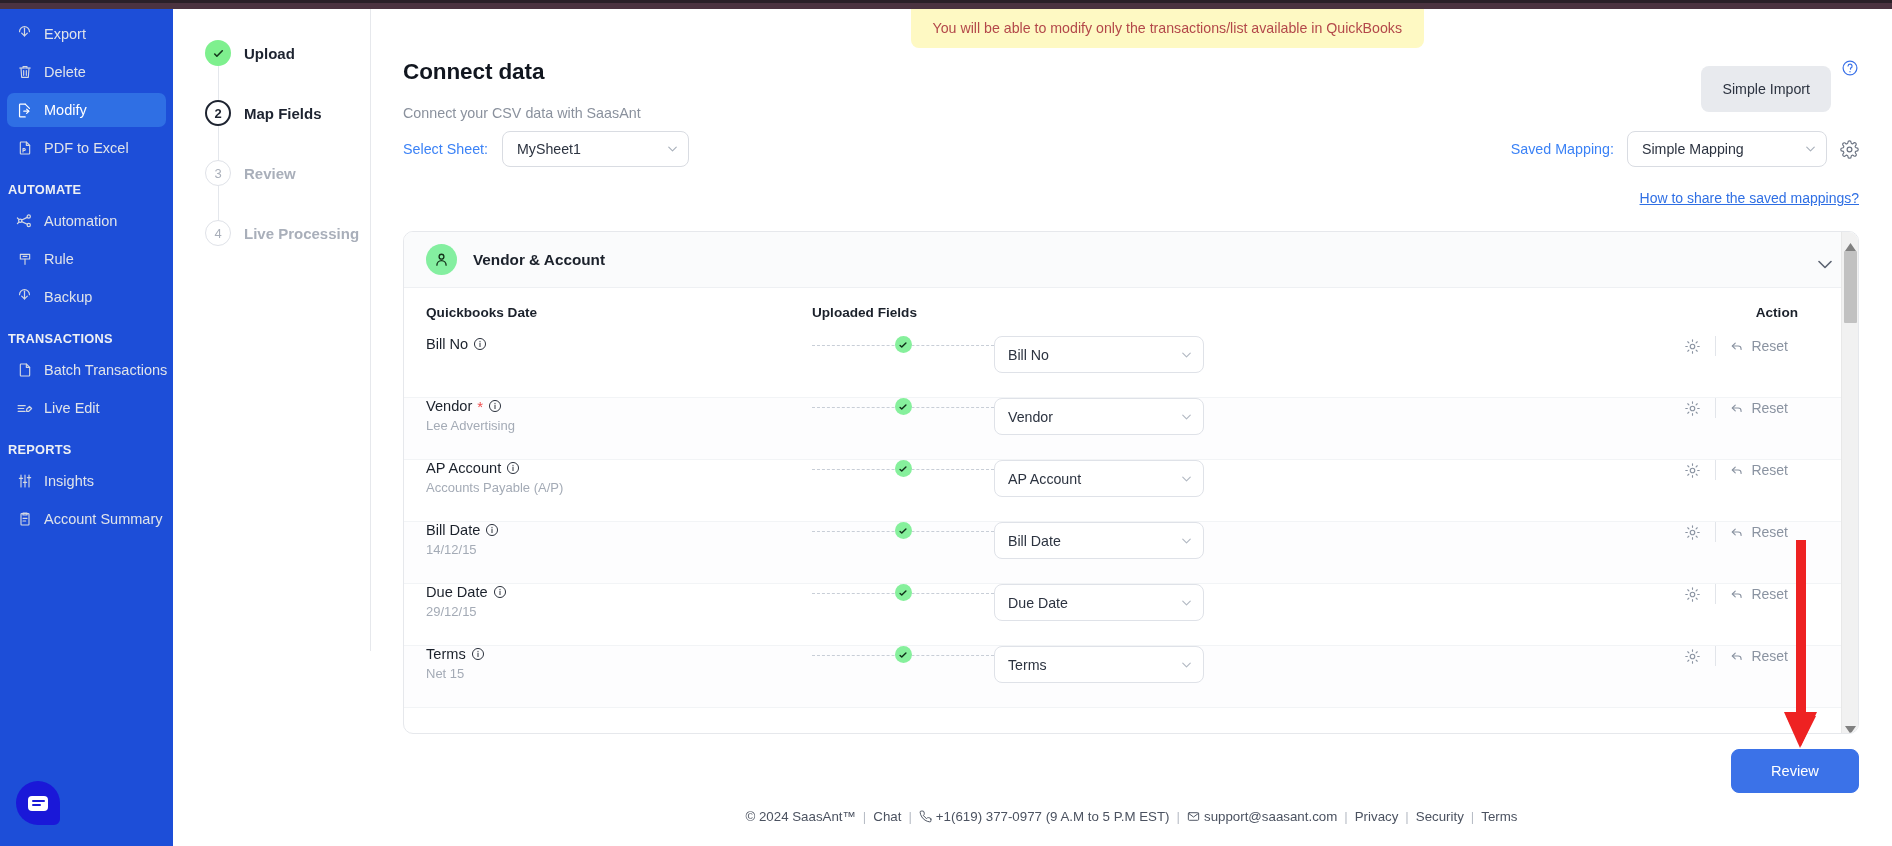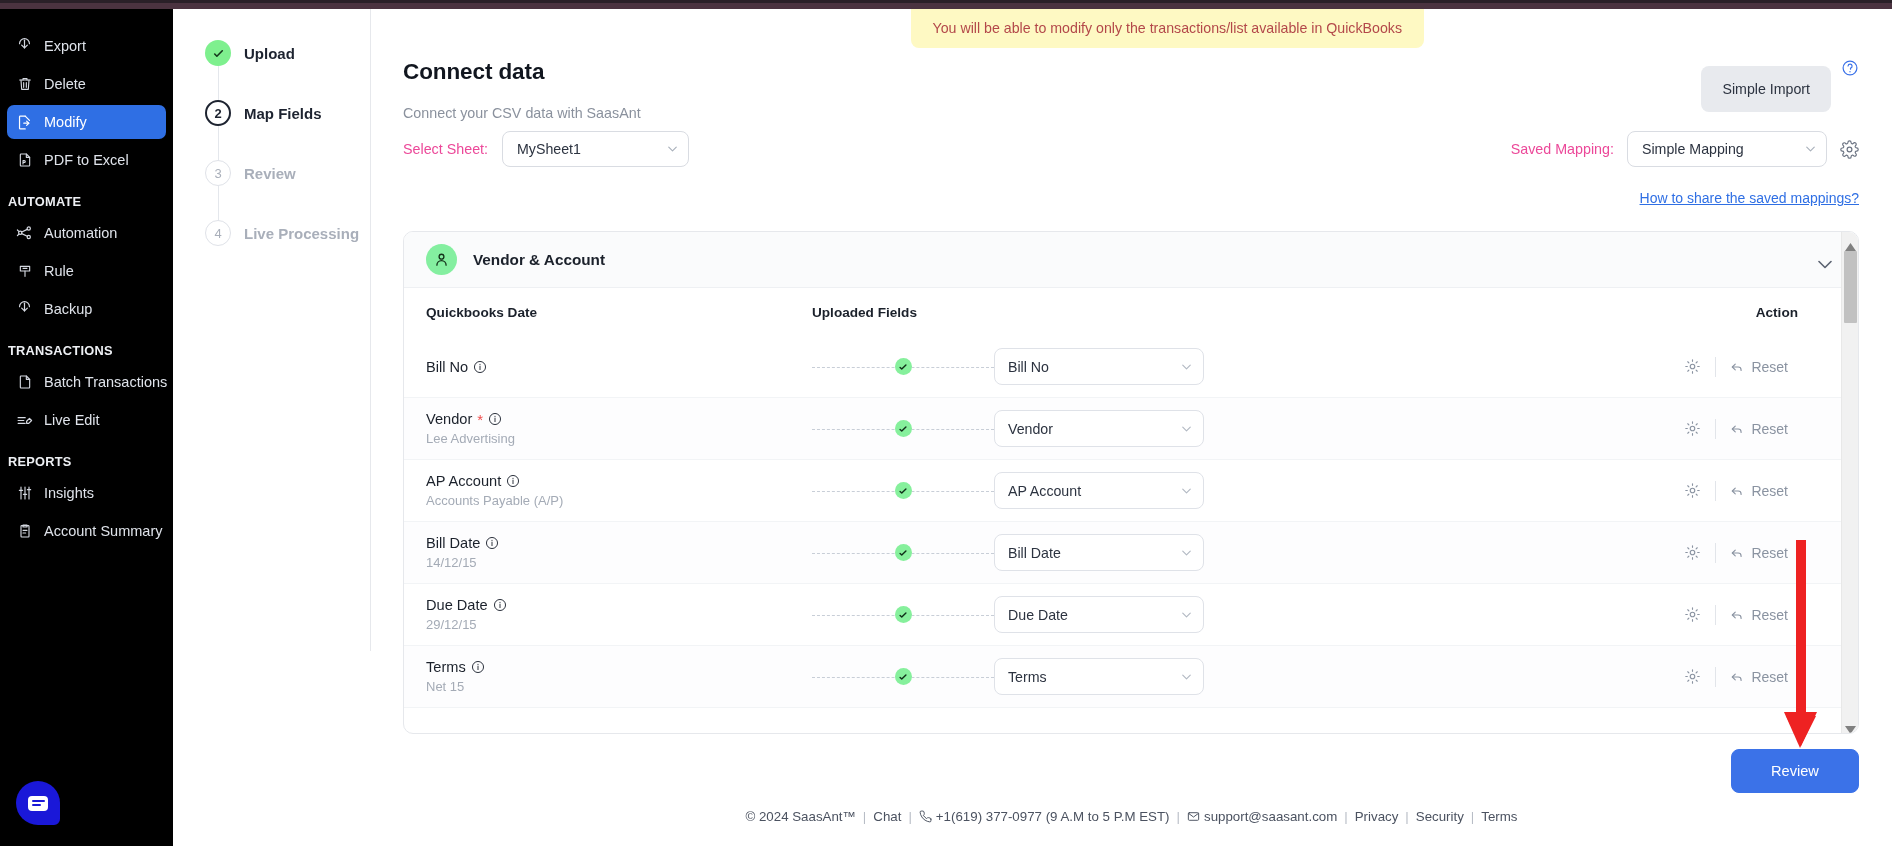--- a/index.html
+++ b/index.html
@@ -17,22 +17,22 @@
     background: #4b3340;
   }
   .top-bar-edge {
     position: absolute; left:0; top:0; width: 1892px; height: 3px;
     background: #2a2028;
   }
 
   
   .sidebar {
     position: absolute; left: 0; top: 9px; width: 173px; height: 837px;
-    background: #000000; color: #e9ebef;
-    padding-top: 20px;
+    background: #1d4ed8; color: #e9ebef;
+    padding-top: 8px;
     overflow: hidden;
   }
   .nav-item {
     display: flex; align-items: center; gap: 11px;
     height: 34px; margin: 0 7px 4px 7px; padding: 0 9px;
     border-radius: 7px; cursor: pointer;
     font-size: 14.5px; color: #dfe3ea; white-space: nowrap;
   }
   .nav-item.active { background: #2f6fe4; color: #fff; font-weight: 400; }
   .nav-item .ico { width: 17px; height: 17px; flex: 0 0 17px;
@@ -106,21 +106,21 @@
     background: #e8eaee; border: none; border-radius: 8px;
     padding: 15px 21px; font-size: 14.2px; color: #2c3340;
     cursor: pointer; font-family: inherit;
   }
   .help-icon {
     position: absolute; right: 33px; top: 50px;
     width: 18px; height: 18px; cursor: pointer;
   }
 
   .row-controls { position: absolute; left: 32px; top: 122px; right: 33px; height: 40px; }
-  .lbl { font-size: 14.3px; color: #ec4899; }
+  .lbl { font-size: 14.3px; color: #3b82f6; }
   .sel-wrap { position: relative; display: inline-block; vertical-align: middle; }
   .select-box {
     border: 1px solid #d9dce2; border-radius: 8px; background: #fff;
     height: 36px; display: flex; align-items: center;
     padding: 0 32px 0 14px; font-size: 14.2px; color: #2c3340; cursor: pointer;
     white-space: nowrap;
   }
   .chev {
     position: absolute; right: 12px; top: 50%; margin-top: -3px;
     width: 9px; height: 6px; pointer-events: none;
@@ -163,21 +163,21 @@
     padding: 0 22px; font-size: 13.6px; font-weight: 700; color: #1b212b;
     position: relative;
   }
   .col-qb { width: 386px; }
   .col-up { width: 720px; }
   .col-ac { position: absolute; right: 60px; }
 
   .rows-wrap { position: relative; height: 392px; overflow: hidden; }
 
   .maprow {
-    display: flex; align-items: center; height: 62px;
+    display: flex; align-items: flex-start; height: 62px;
     padding: 0 22px; position: relative; background: #fff;
     border-bottom: 1px solid #f2f4f6;
   }
   .maprow:nth-child(even) { background: #fdfdfe; }
   .qb-cell { width: 386px; }
   .qb-name { font-size: 14.6px; color: #1b212b; display: flex; align-items: center; gap: 5px; }
   .req { color: #ef4b4b; font-size: 15px; line-height: 1; }
   .info-i { width: 14px; height: 14px; display:inline-flex; flex:0 0 14px; }
   .qb-sub { font-size: 13px; color: #a4abb6; margin-top: 4px; }
 

